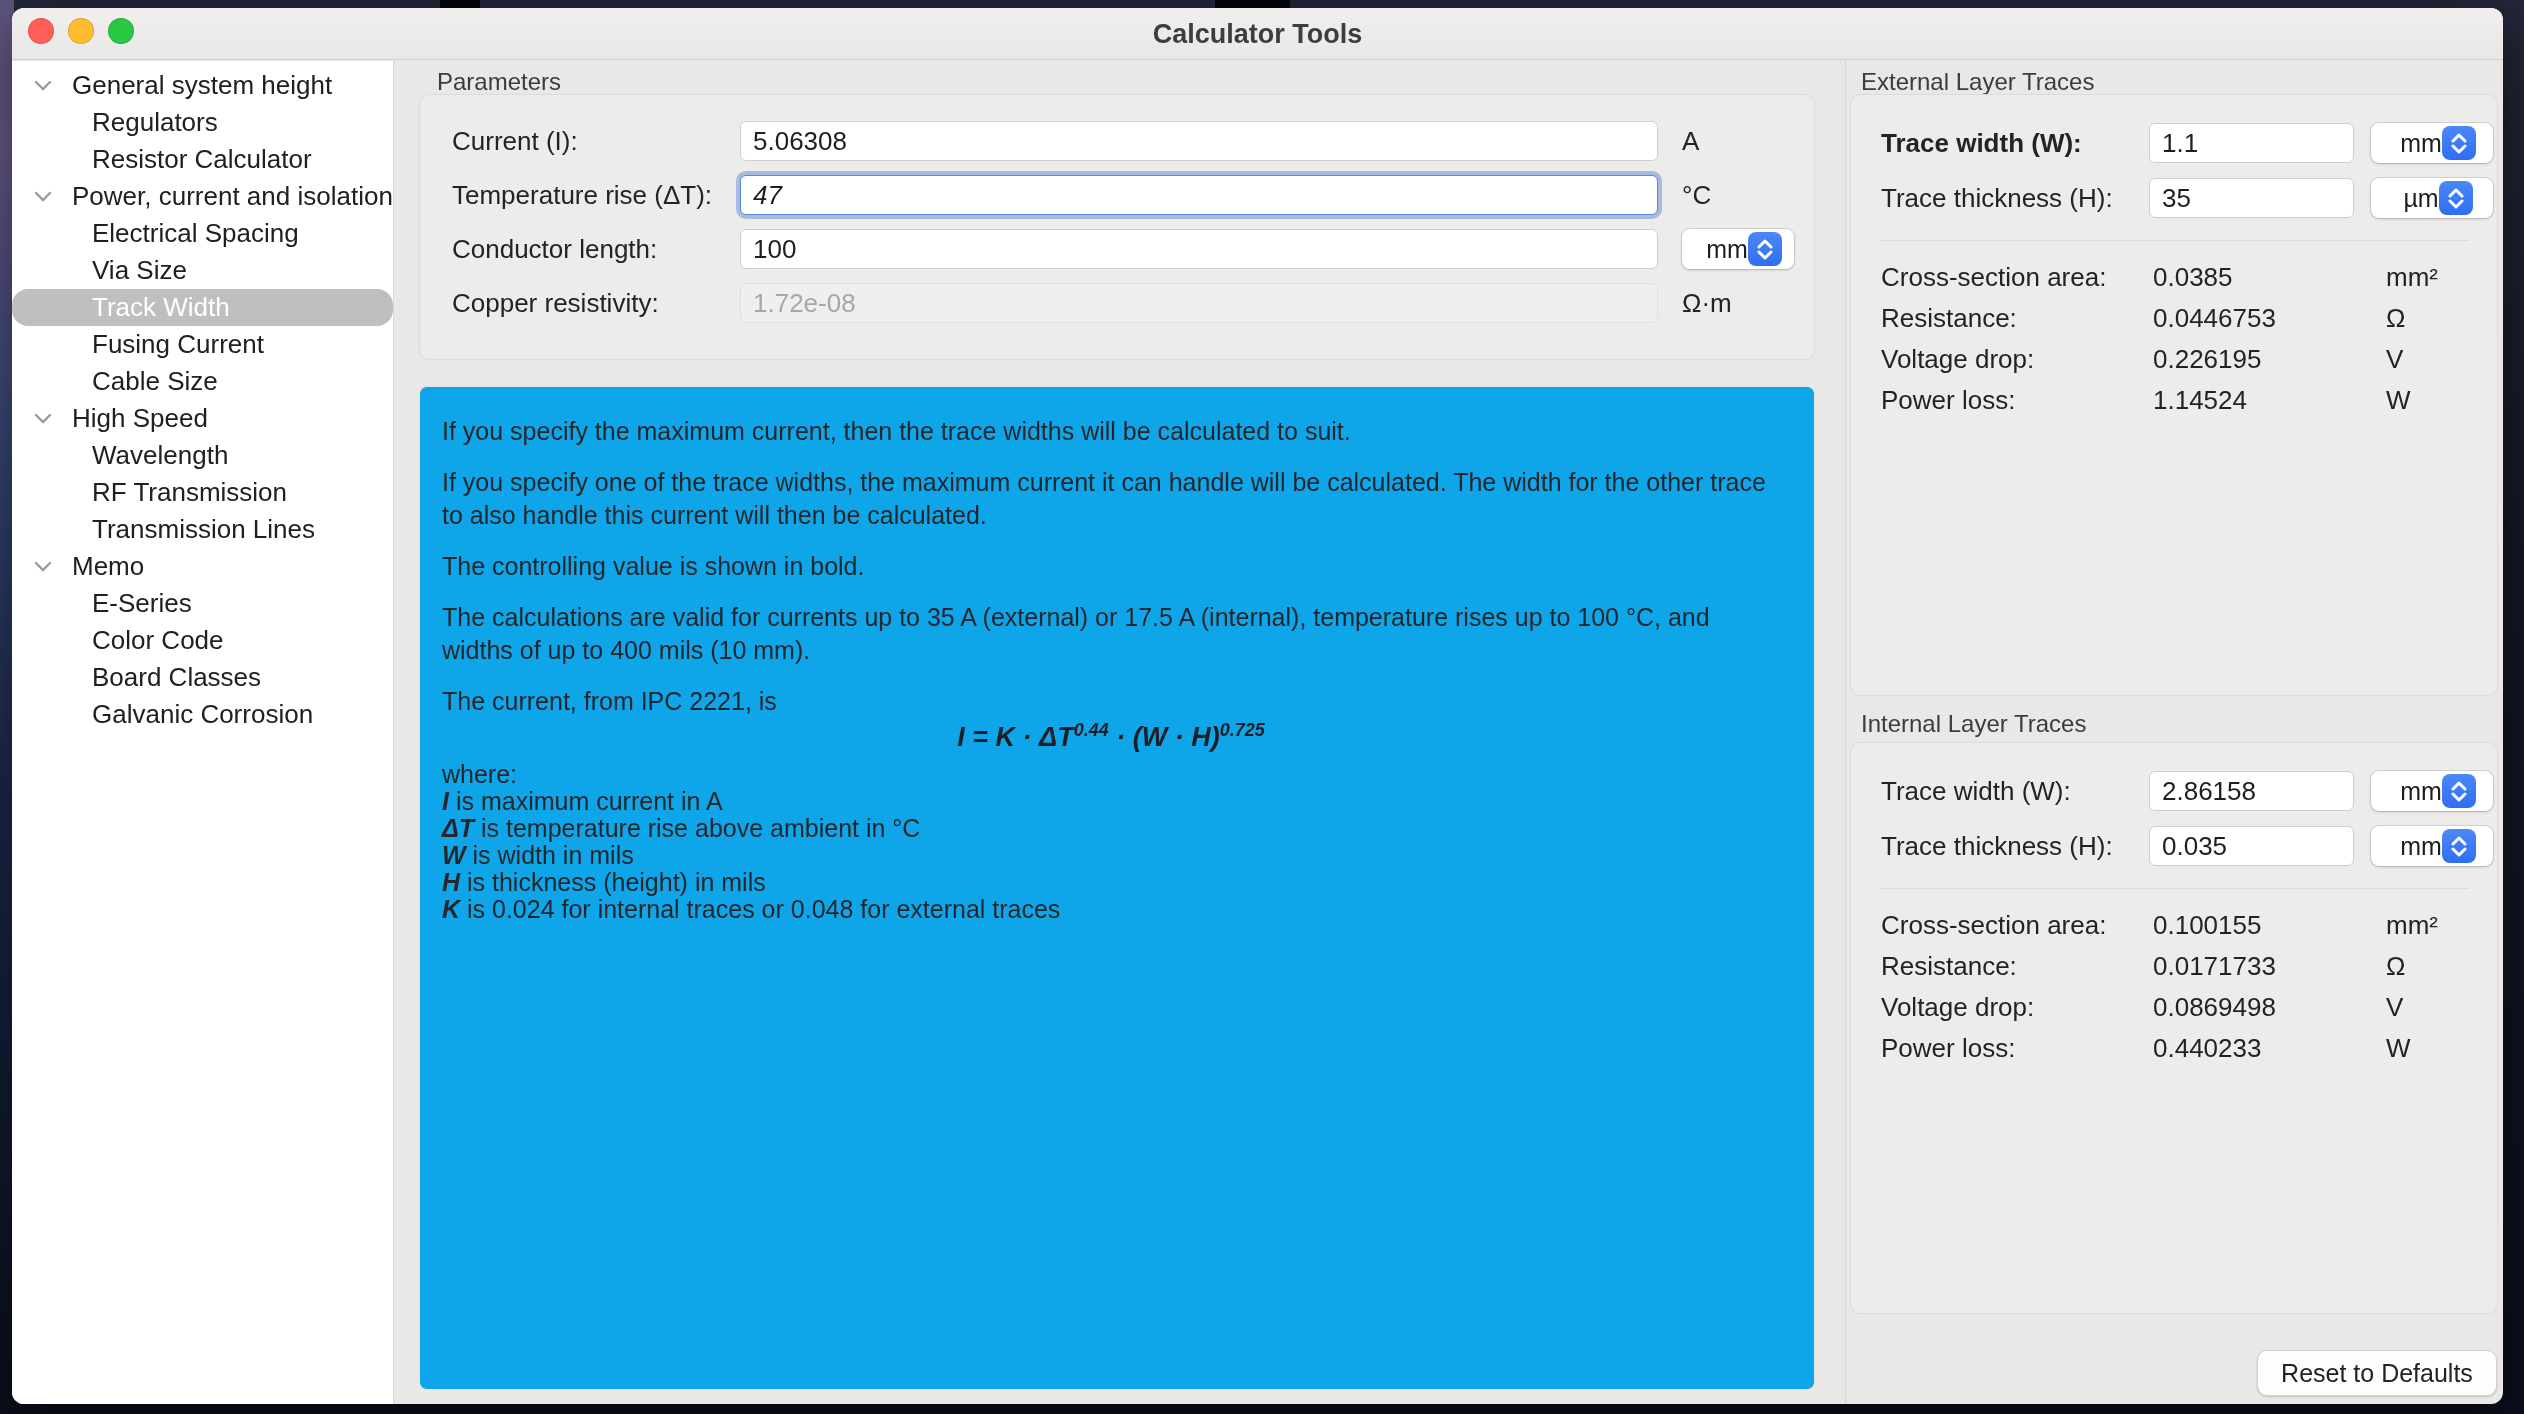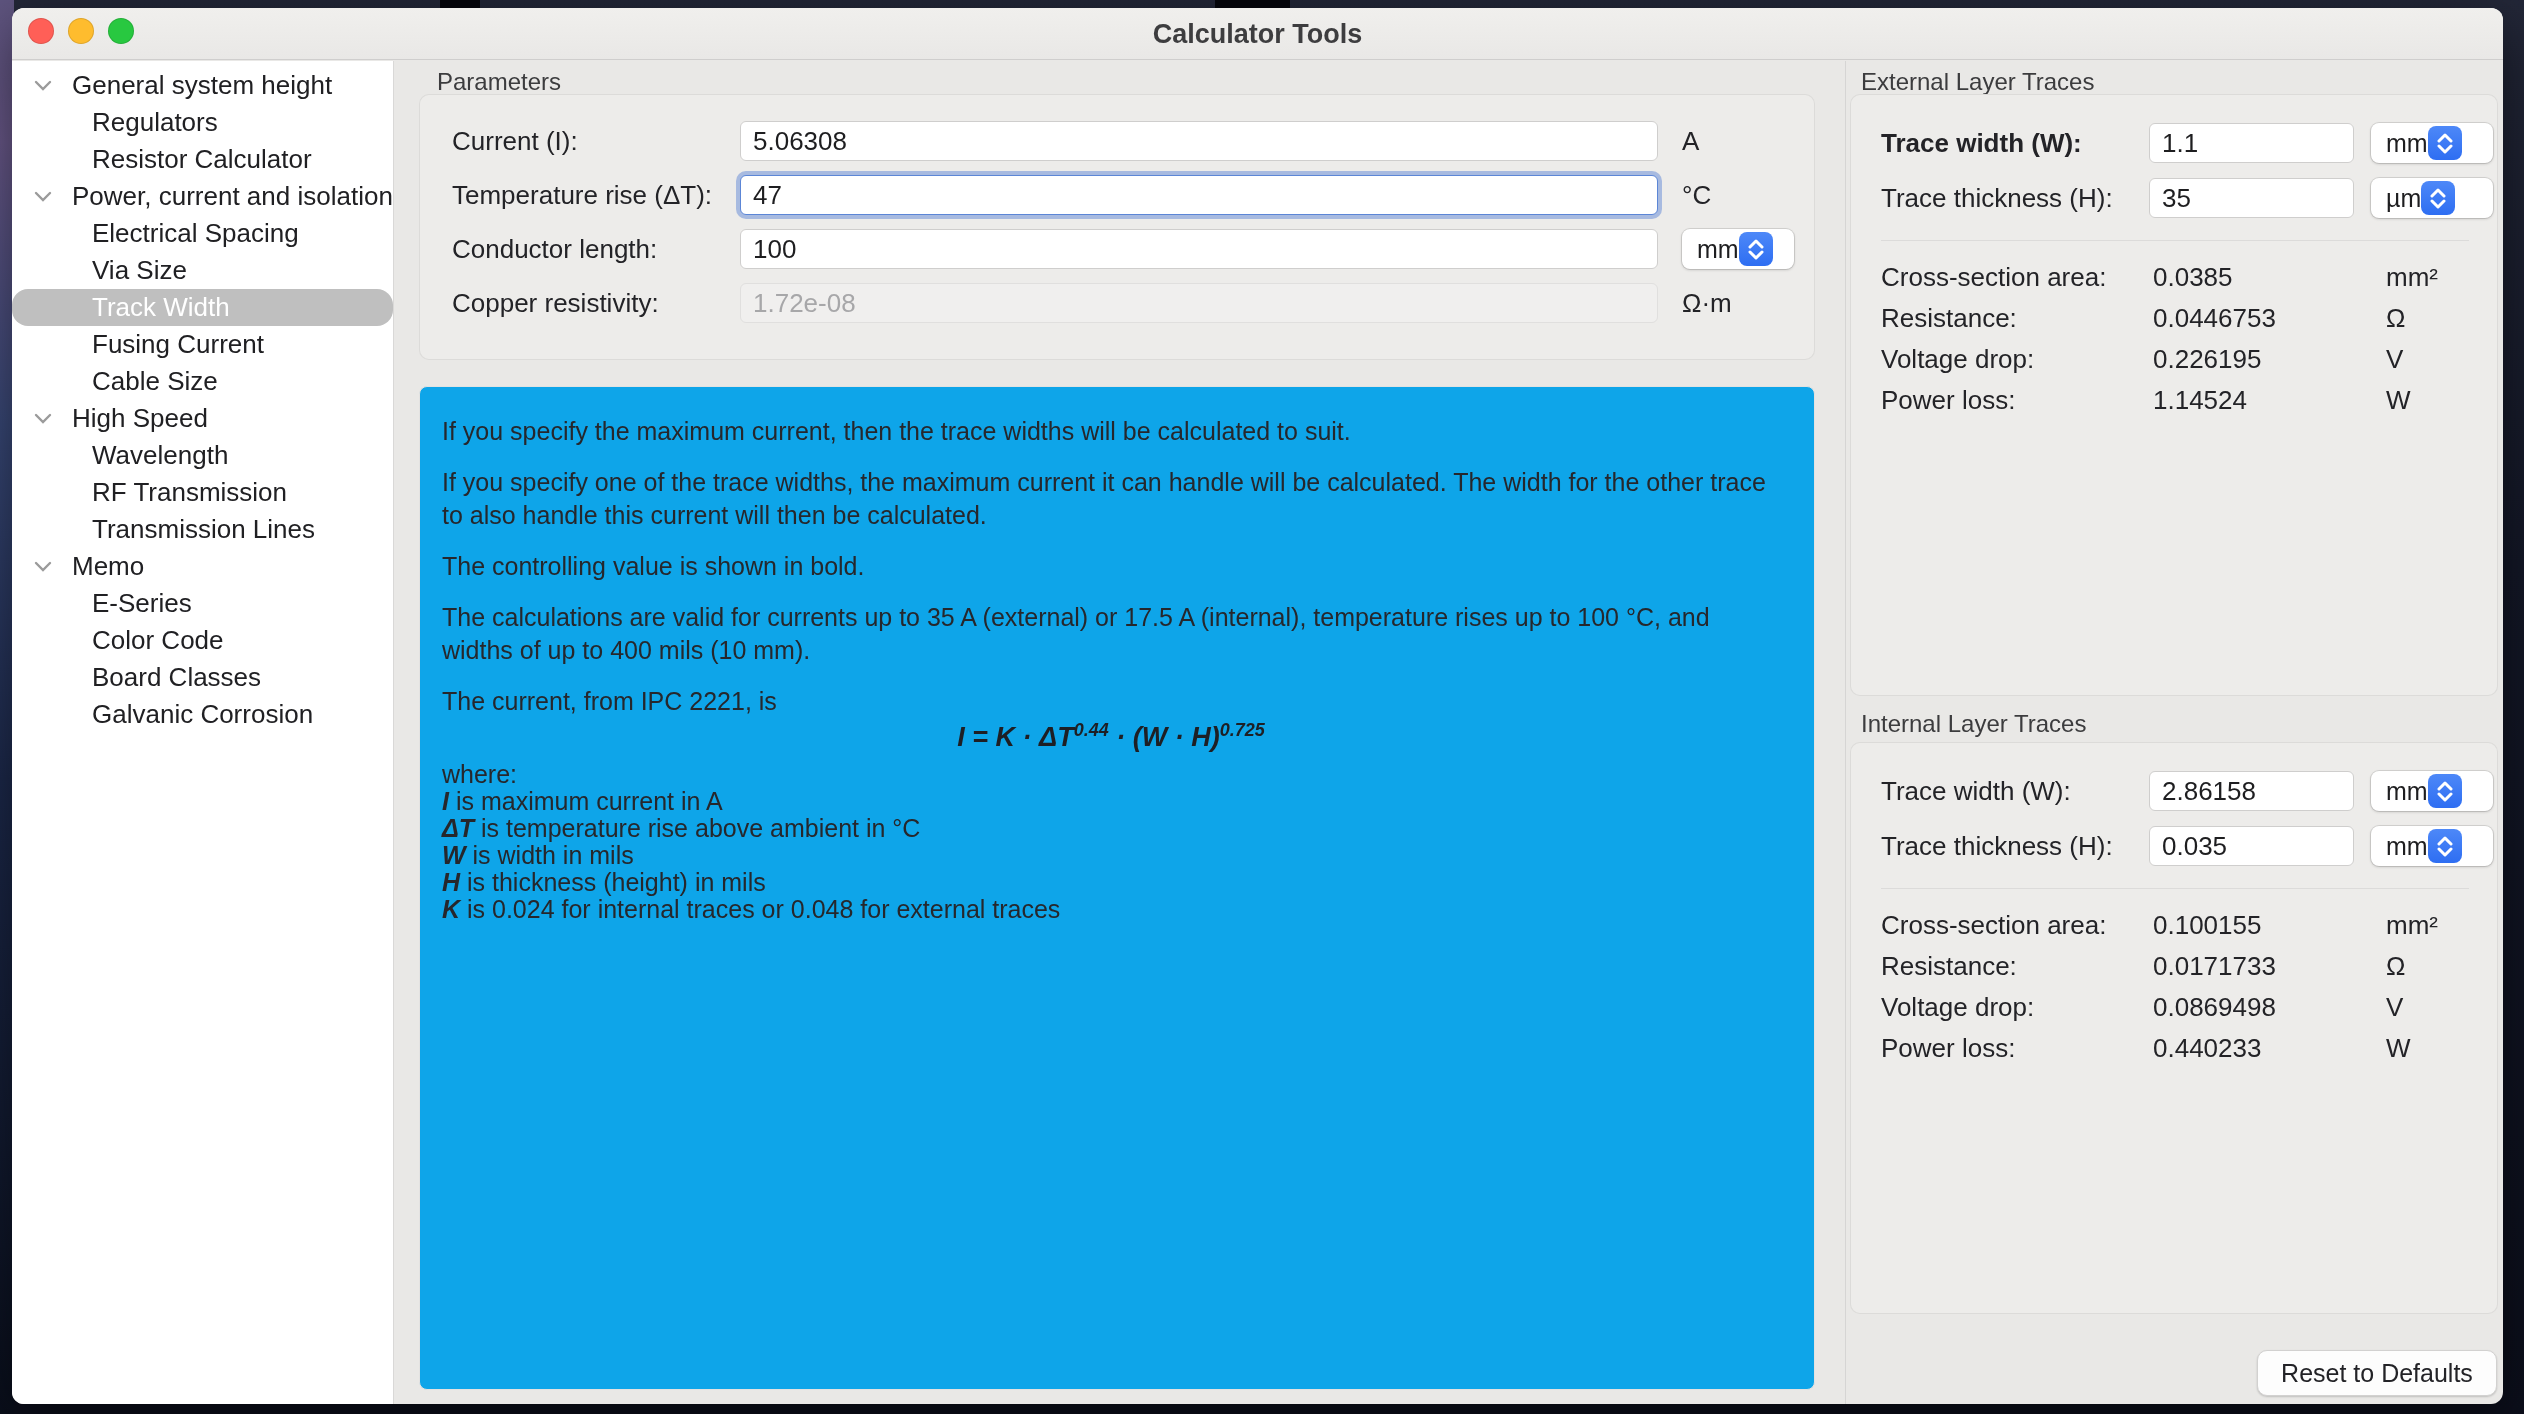--- a/index.html
+++ b/index.html
@@ -62,30 +62,30 @@
   
   .params-inner { padding:26px 24px 0 32px; }
   .prow { display:flex; align-items:center; height:40px; margin-bottom:14px; }
   .prow .lbl { width:288px; font-size:26px; color:#232327; flex:none; }
   .txt-input {
     width:918px; height:40px; flex:none;
     border:1px solid #cfcecd; border-radius:6px; background:#ffffff;
     font-family:"Liberation Sans",sans-serif; font-size:26px; color:#1e1e20;
     padding:0 12px; outline:none;
   }
-  .txt-input.focused { border-color:#5c86d6; box-shadow:0 0 0 4px rgba(97,135,214,0.5); }
+  .txt-input.focused { border-color:#5c86d6; box-shadow:0 0 0 4px rgba(97,135,214,0.5);font-style:italic; }
   .txt-input.disabled { background:#f0efee; color:#a7a7a9; border-color:#e0dfde; }
   .unit { margin-left:24px; font-size:26px; color:#232327; white-space:nowrap; }
 
   
   .dropdown {
     margin-left:24px; width:112px; height:40px; flex:none;
     background:#ffffff; border-radius:8px;
     box-shadow:0 0 0 1px rgba(0,0,0,0.10), 0 1px 3px rgba(0,0,0,0.18);
-    display:flex; align-items:center; justify-content:flex-start;
+    display:flex; align-items:center; justify-content:center;
     padding:0 3px 0 15px; cursor:default;
   }
   .dd-text { font-size:25px; color:#1e1e20; }
   .stepper {
     width:34px; height:34px; border-radius:8px; flex:none;
     background:linear-gradient(#4d88f8,#2e6ef2);
     display:flex; flex-direction:column; align-items:center; justify-content:center; gap:1px;
   }
 
   

